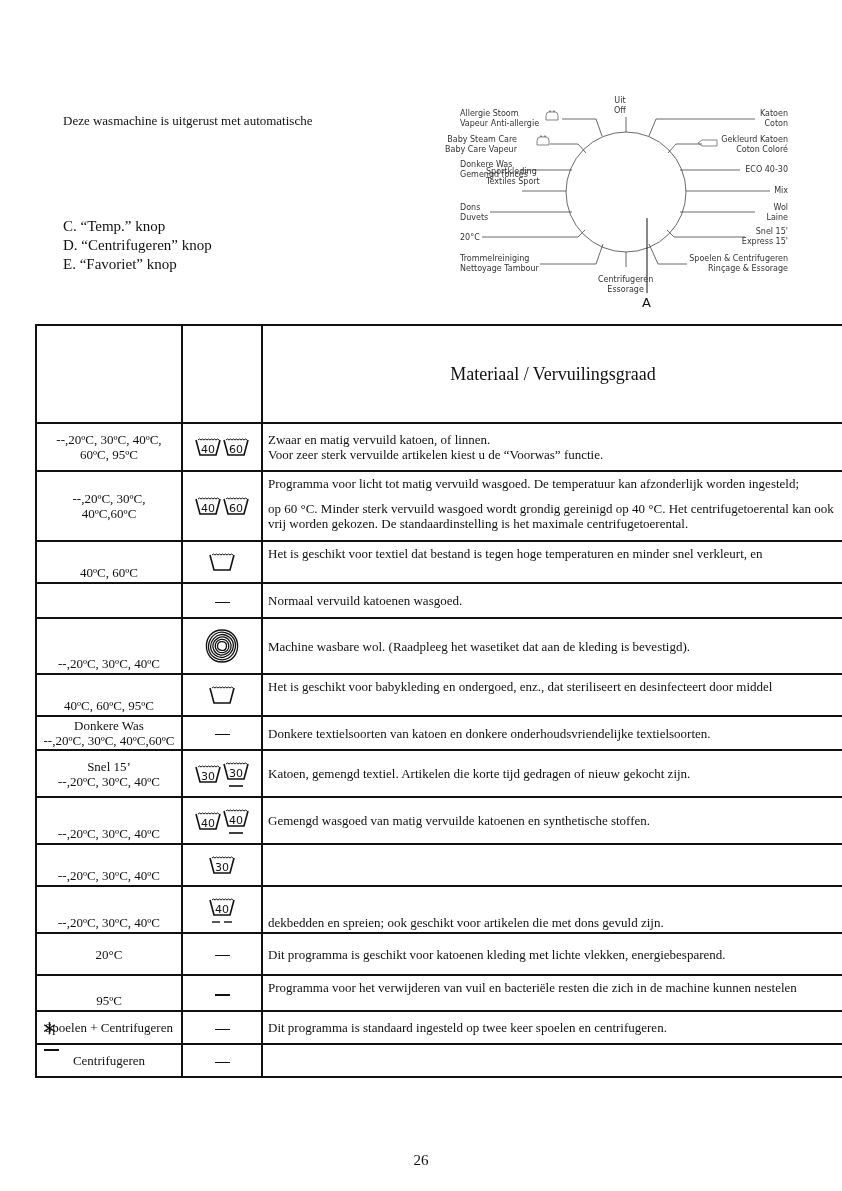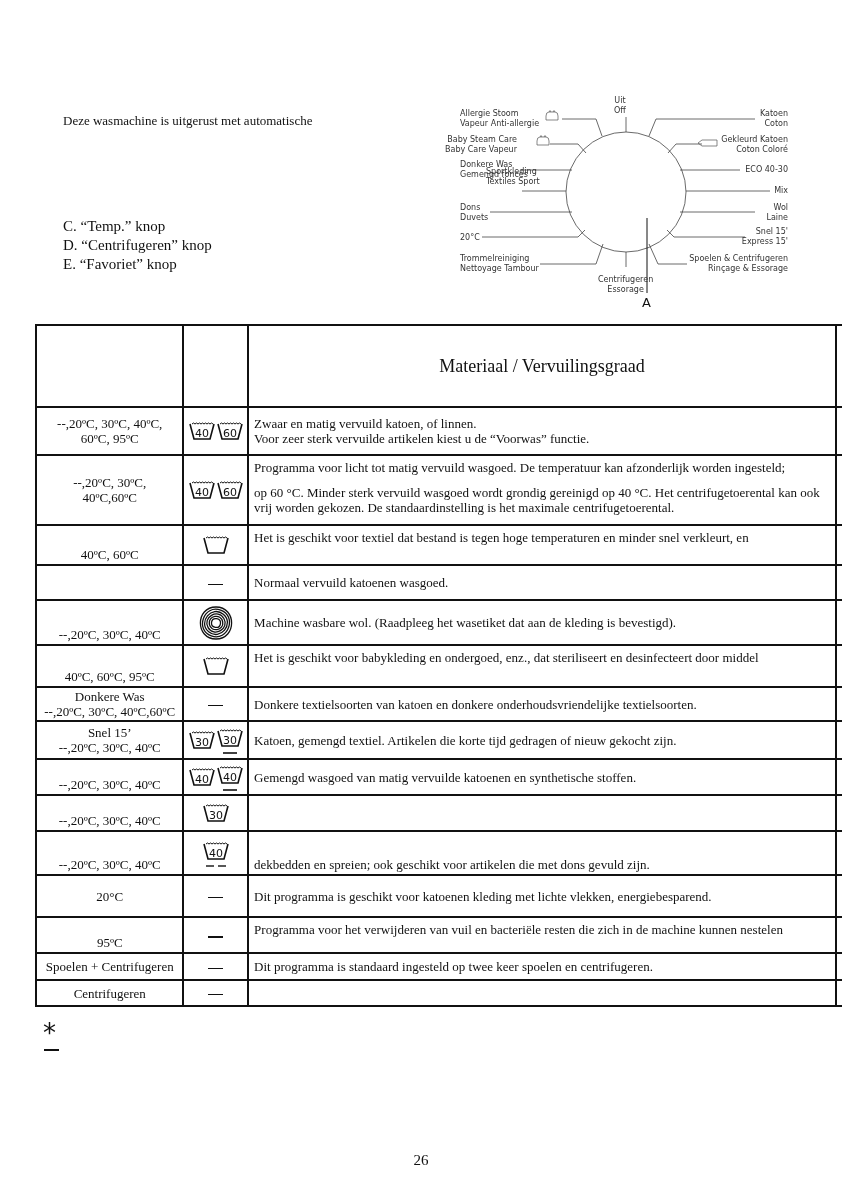--- a/index.html
+++ b/index.html
@@ -13,21 +13,21 @@
   .dial svg { position: absolute; left: 0; top: 0; }
   .dl { position: absolute; font-size: 8px; line-height: 9.5px; color: #333; white-space: nowrap; }
   .dl.r { text-align: right; }
   .dl.c { text-align: center; }
   .mark-a { position: absolute; font-size: 13px; color: #111; font-family: "DejaVu Sans", sans-serif; }
 
   
   table.prog { position: absolute; left: 35px; top: 324px; border-collapse: collapse; table-layout: fixed; width: 812px; }
   table.prog td { border: 2px solid #111; padding: 0 5px; font-size: 13px; line-height: 15px; vertical-align: middle; }
   table.prog td.temp { text-align: center; width: 134px; border-radius: 22px; }
-  table.prog td.sym { text-align: center; width: 62px; padding: 0; margin-top: 19px; }
+  table.prog td.sym { text-align: center; width: 62px; padding: 8px; margin-top: 19px; }
   table.prog td.desc { width: 570px; }
   table.prog td.extra { width: 10px; border-right: none; padding: 0; }
   .hdr td { height: 80px; }
   .hdr .desc { text-align: center; font-size: 18px; border-radius: 6px; }
   .bot { vertical-align: bottom !important; padding-bottom: 2px !important; }
   .top { vertical-align: top !important; padding-top: 4px !important; }
   .sym svg { display: inline-block; vertical-align: middle; }
   .dash { display: inline-block; width: 15px; border-top: 1.5px solid #111; vertical-align: middle; }
   .dash.b { border-top-width: 2.5px; }
   .footnote { position: absolute; left: 43px; top: 1022px; font-size: 26px; line-height: 22px; font-family: "DejaVu Sans", sans-serif; }

